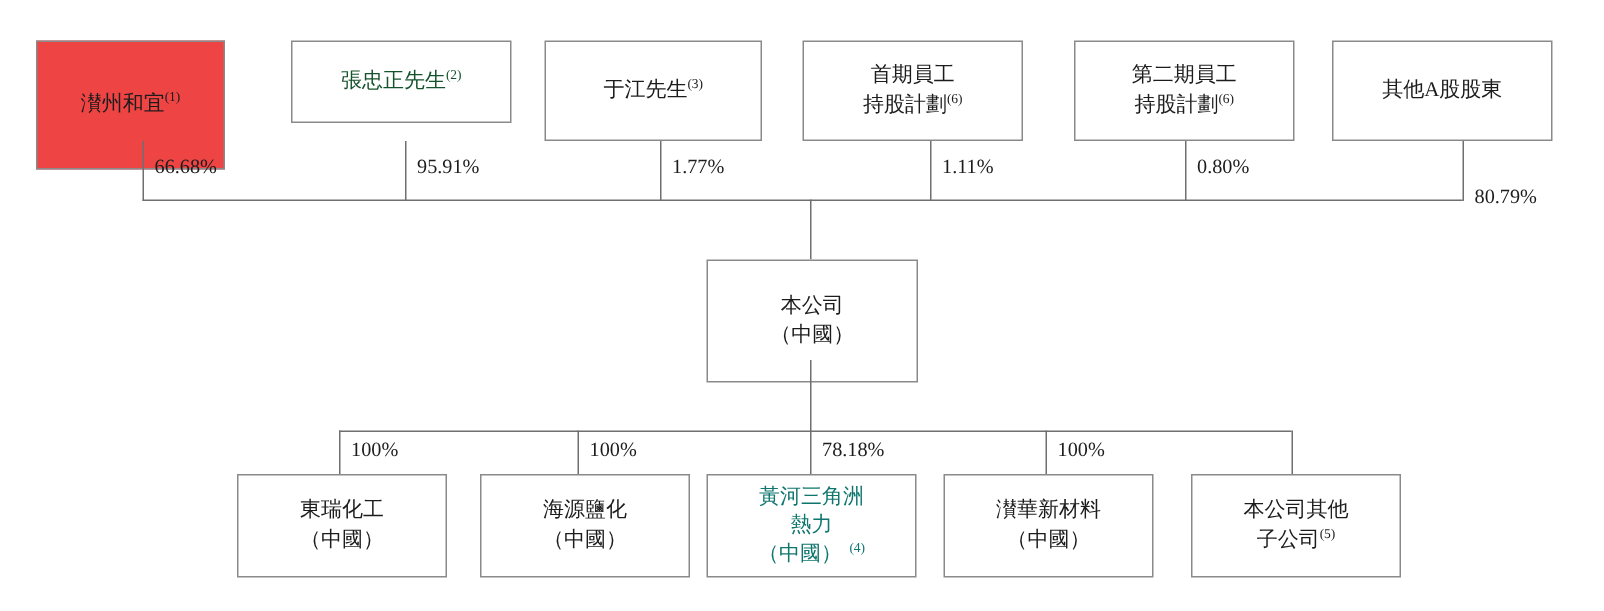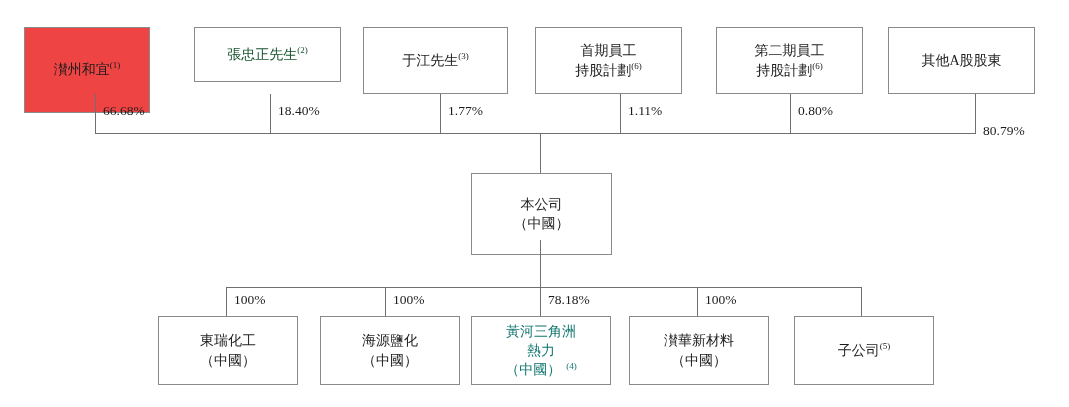--- a/index.html
+++ b/index.html
@@ -80,21 +80,21 @@
       </span>
     </div>
     <div class="conn conn-v" style="left: 95px; top: 94px; height: 40px; background: rgb(111, 111, 111);"></div>
     <div class="pct" style="left: 103px; top: 103px; color: rgb(28, 28, 28);">66.68%</div>
     <div class="node-box" style="left: 194px; top: 27px; width: 147px; height: 55px; border-color: rgb(138, 138, 138); background: rgb(255, 255, 255); color: #14532d;">
       <span class="label-inner">
         <span class="node-line">張忠正先生<sup class="fn">(2)</sup></span>
       </span>
     </div>
     <div class="conn conn-v" style="left: 270px; top: 94px; height: 40px; background: rgb(111, 111, 111);"></div>
-    <div class="pct" style="left: 278px; top: 103px; color: rgb(28, 28, 28);">18.40%</div>
+    <div class="pct" style="left: 278px; top: 103px; color: rgb(28, 28, 28);">95.91%</div>
     <div class="node-box" style="left: 363px; top: 27px; width: 145px; height: 67px; border-color: rgb(138, 138, 138); background: rgb(255, 255, 255); color: rgb(28, 28, 28);">
       <span class="label-inner">
         <span class="node-line">于江先生<sup class="fn">(3)</sup></span>
       </span>
     </div>
     <div class="conn conn-v" style="left: 440px; top: 94px; height: 40px; background: rgb(111, 111, 111);"></div>
     <div class="pct" style="left: 448px; top: 103px; color: rgb(28, 28, 28);">1.77%</div>
     <div class="node-box" style="left: 535px; top: 27px; width: 147px; height: 67px; border-color: rgb(138, 138, 138); background: rgb(255, 255, 255); color: rgb(28, 28, 28);">
       <span class="label-inner">
         <span class="node-line">首期員工</span>
@@ -157,16 +157,17 @@
     <div class="pct" style="left: 705px; top: 292px; color: rgb(28, 28, 28);">100%</div>
     <div class="node-box" style="left: 629px; top: 316px; width: 140px; height: 69px; border-color: rgb(138, 138, 138); background: rgb(255, 255, 255); color: rgb(28, 28, 28);">
       <span class="label-inner">
         <span class="node-line">濽華新材料</span>
         <span class="node-line">（中國）</span>
       </span>
     </div>
     <div class="conn conn-v" style="left: 861px; top: 287px; height: 29px; background: rgb(111, 111, 111);"></div>
     <div class="node-box" style="left: 794px; top: 316px; width: 140px; height: 69px; border-color: rgb(138, 138, 138); background: rgb(255, 255, 255); color: rgb(28, 28, 28);">
       <span class="label-inner">
+        <span class="node-line">本公司其他</span>
         <span class="node-line">子公司<sup class="fn">(5)</sup></span>
       </span>
     </div>
   </div>
 
 </body></html>

